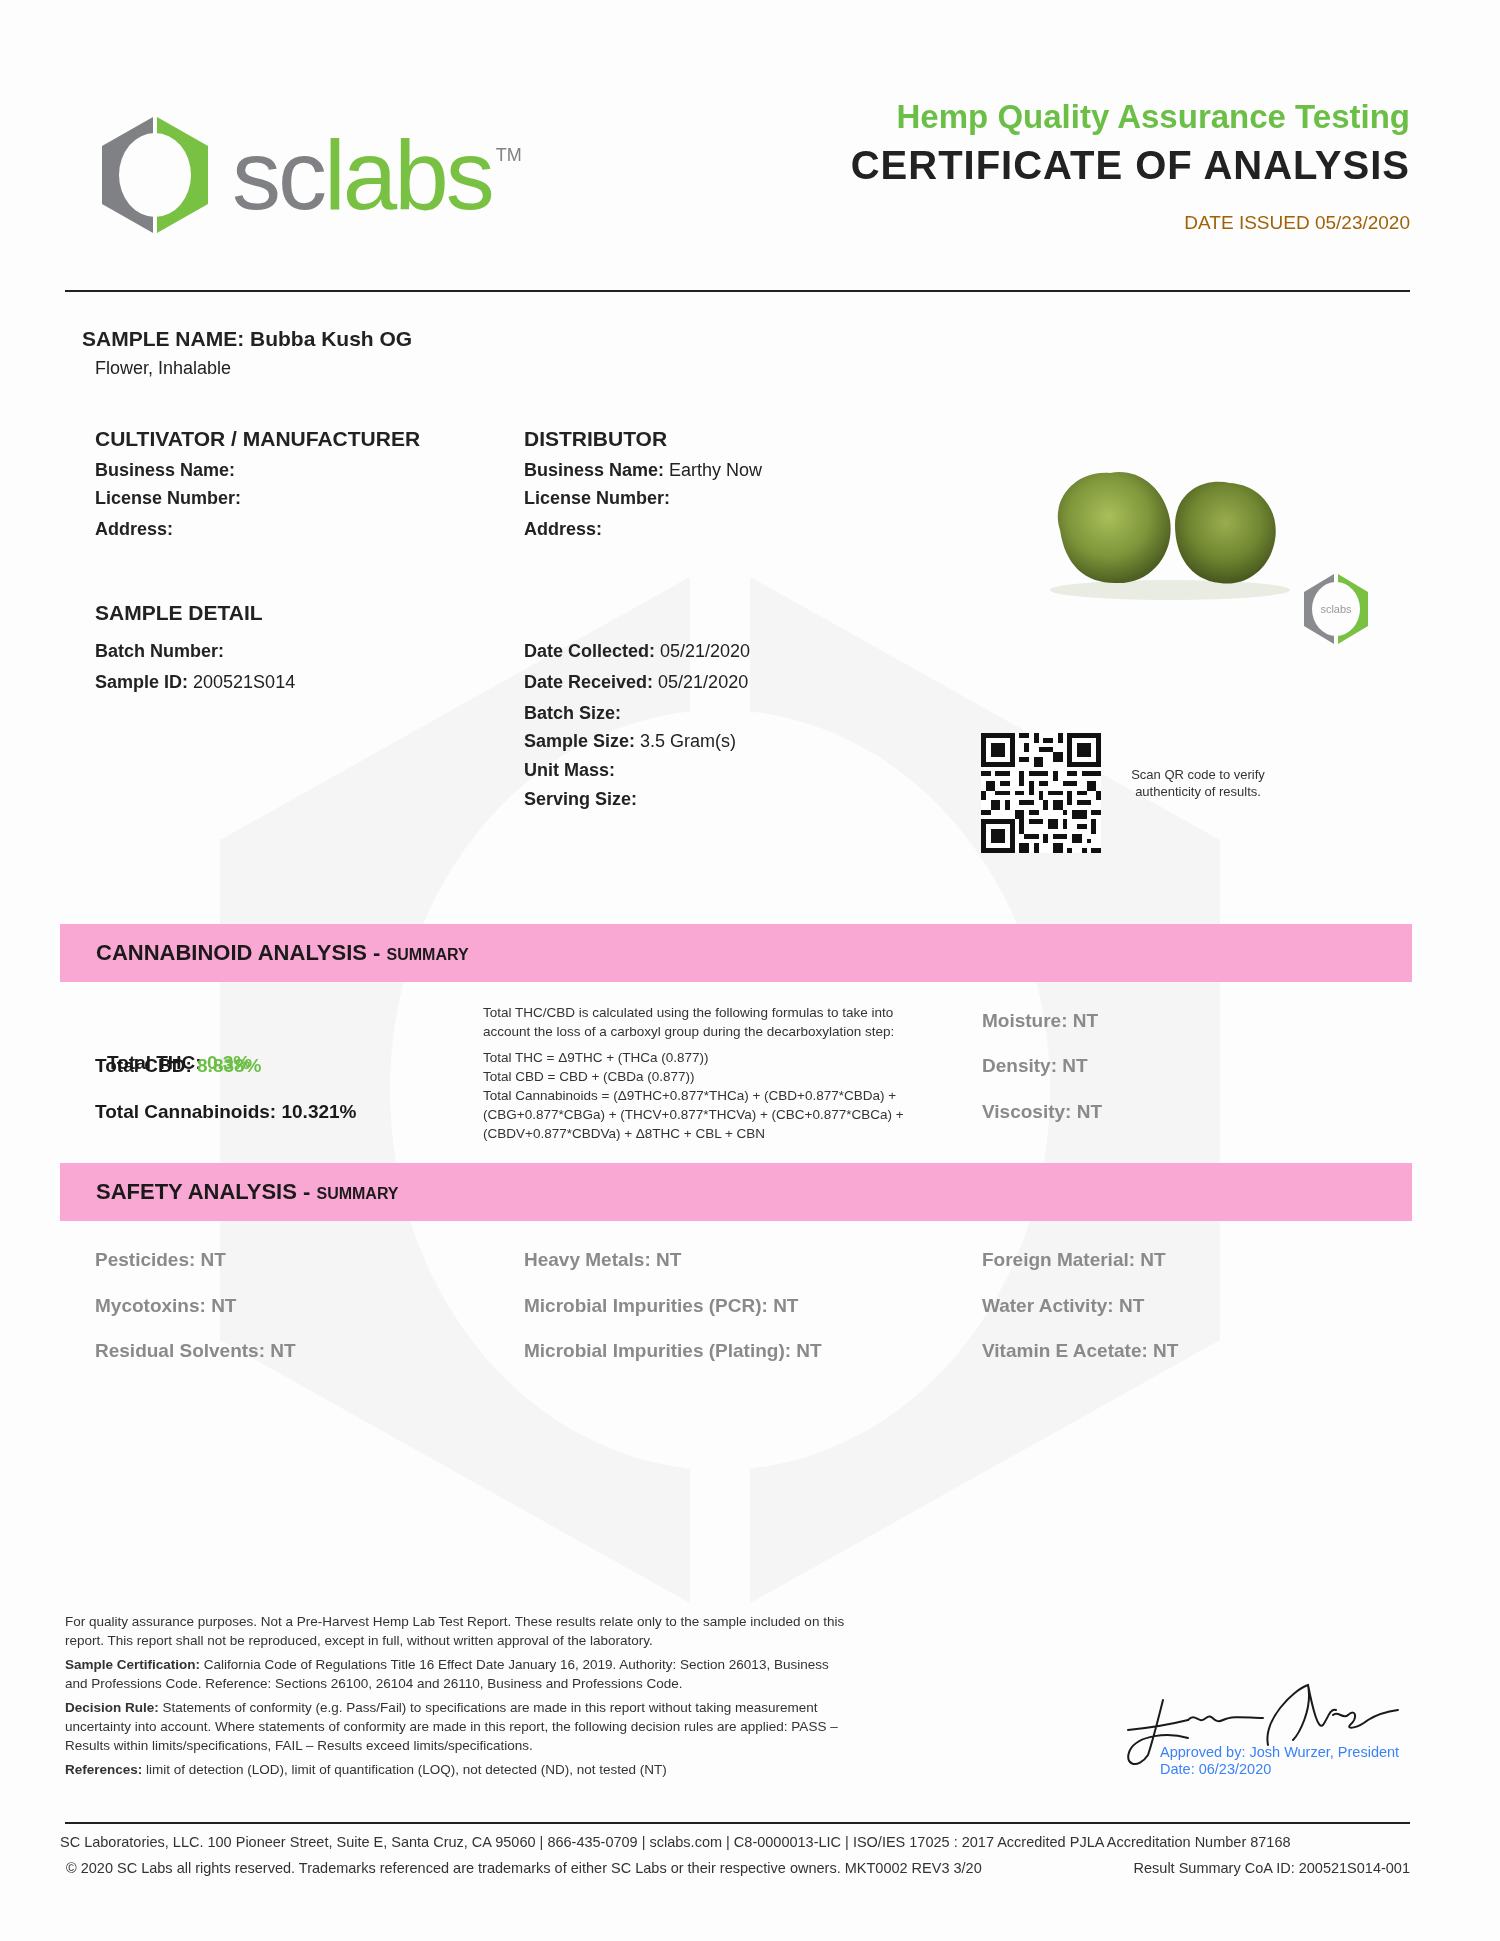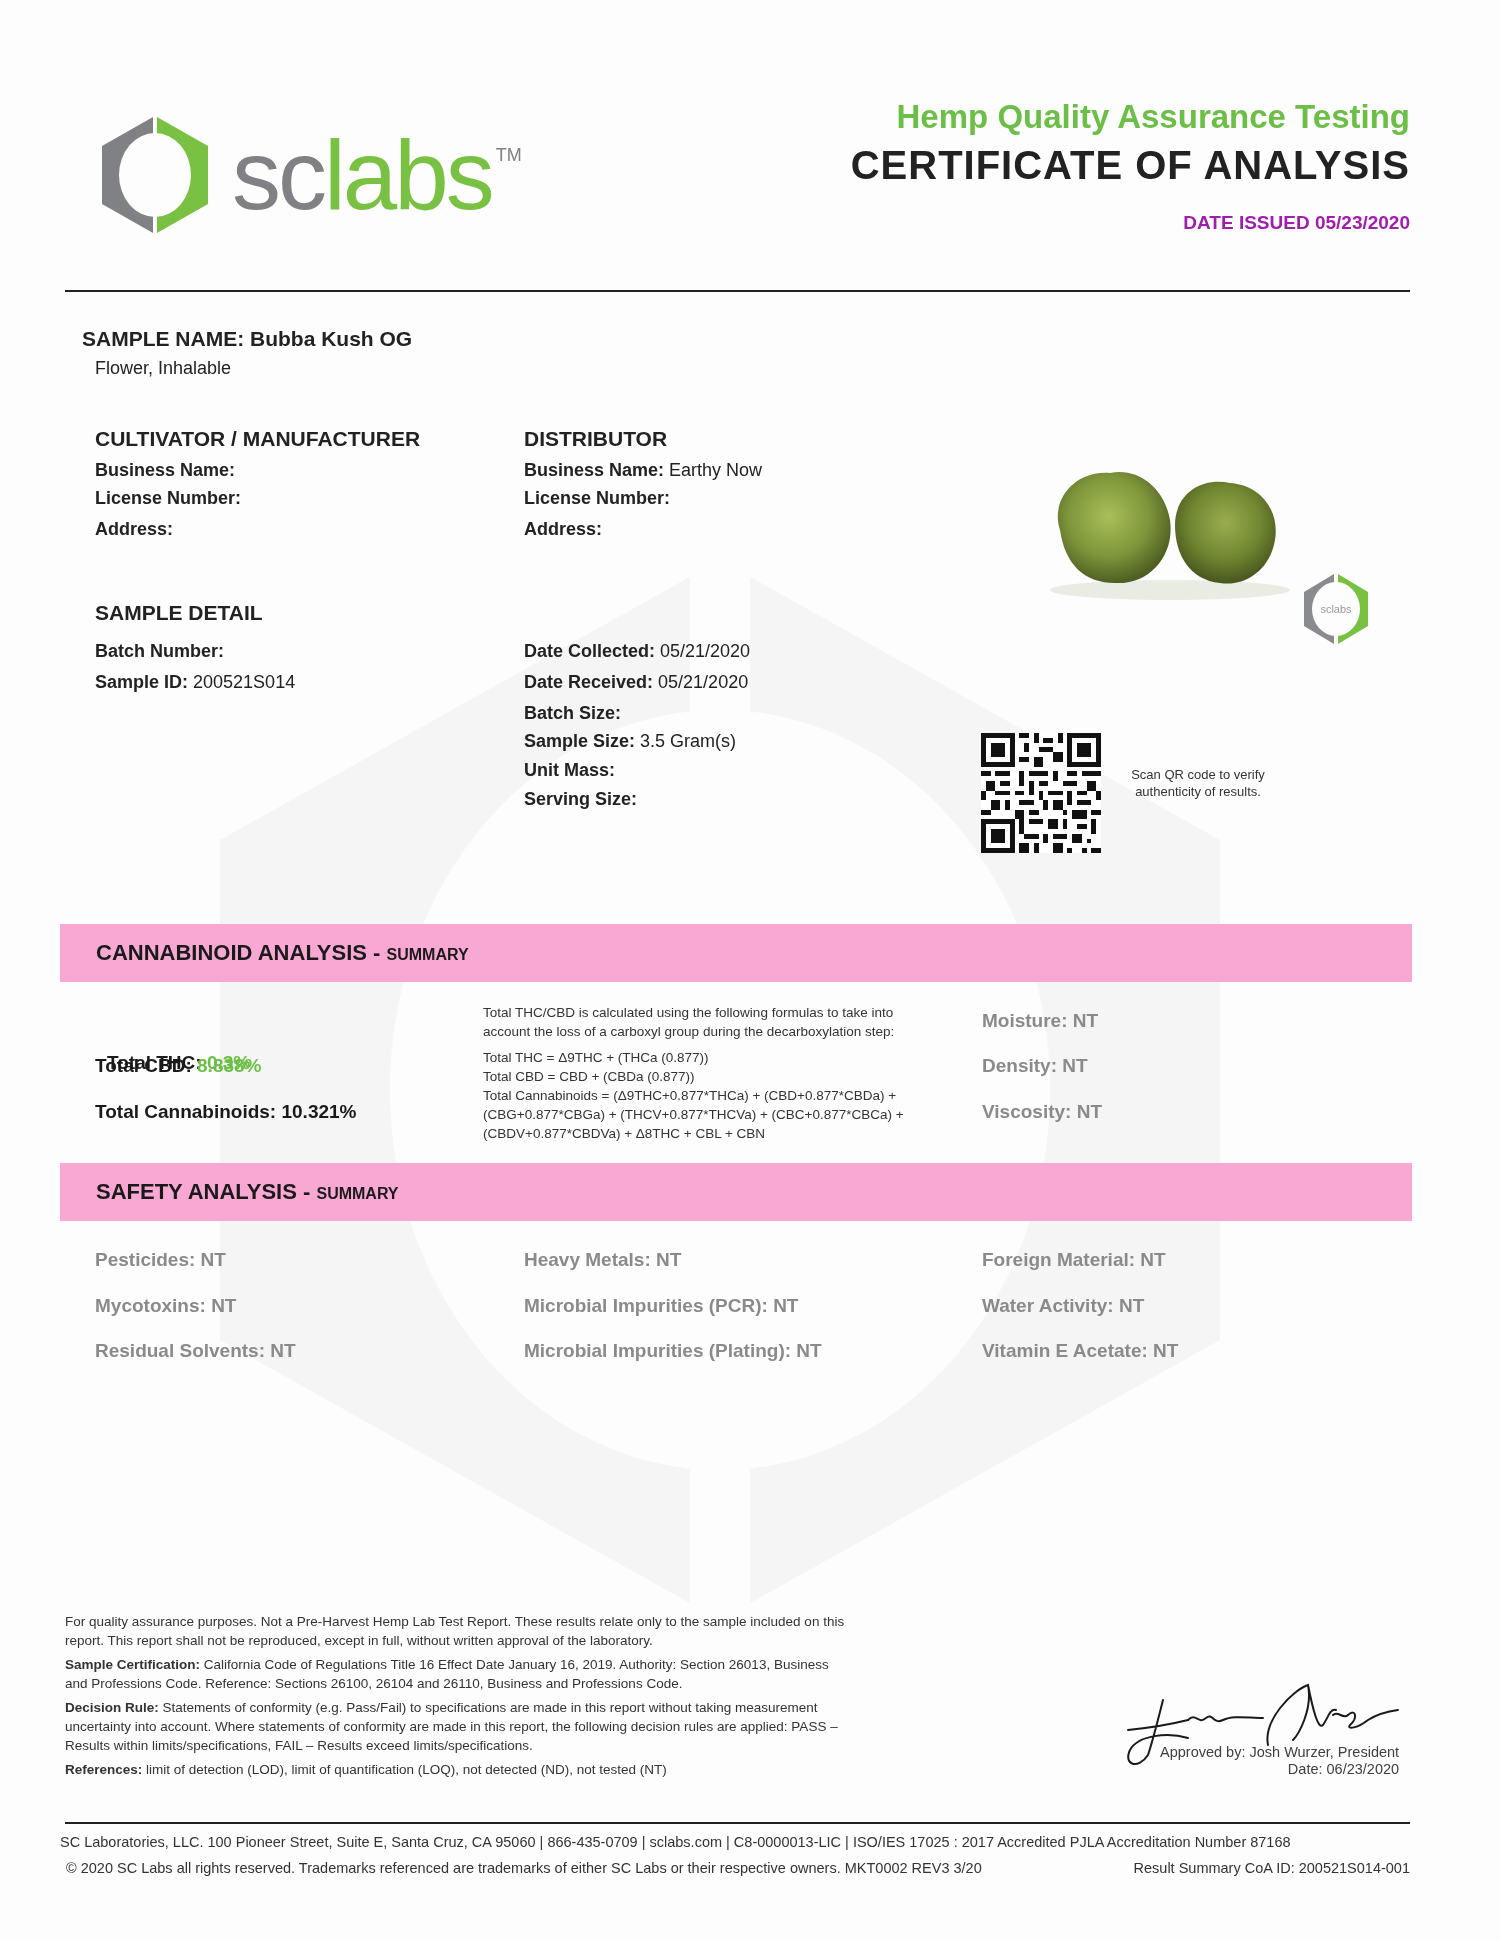--- a/index.html
+++ b/index.html
@@ -9,21 +9,21 @@
   .content { position:absolute; inset:0; z-index:1; }
 
   .logo { left:100px; top:115px; display:flex; align-items:center; }
   .logo-text { font-size:98px; letter-spacing:-3px; margin-left:22px; font-weight:400; line-height:1; }
   .logo-text .sc { color:#808184; }
   .logo-text .labs { color:#79c142; }
   .logo-text sup { font-size:18px; color:#808184; vertical-align:top; position:relative; top:20px; margin-left:4px; letter-spacing:0; }
 
   .hdr-sub { right:90px; top:98px; color:#6cbf46; font-size:33px; font-weight:700; text-align:right; }
   .hdr-title { right:90px; top:143px; color:#222; font-size:40px; font-weight:700; letter-spacing:1px; text-align:right; }
-  .hdr-date { right:90px; top:212px; font-size:19px; font-weight:700; color:#a21caf; }
+  .hdr-date { right:90px; top:212px; font-size:19px; font-weight:400; color:#a16207; }
 
   .hr { left:65px; width:1345px; height:2px; background:#222; }
 
   .sect-h { font-size:21px; font-weight:700; color:#222; }
   .bold { font-weight:700; }
   .row { font-size:18px; color:#222; }
   .row .val { font-weight:400; }
 
   .band { left:60px; width:1352px; height:58px; background:#f9a8d4; }
   .band-title { position:absolute; left:36px; top:16px; font-size:22px; font-weight:700; color:#1a1a1a; }
@@ -261,21 +261,21 @@
   </div>
 
   <svg class="abs" style="left:1118px; top:1680px;" width="290" height="100" viewBox="0 0 290 100">
     <g fill="none" stroke="#1a1a1a" stroke-width="2" stroke-linecap="round">
       <path d="M10,50 C30,48 50,45 70,40 M45,20 C40,40 35,60 30,75 C20,90 5,85 12,70 C20,55 50,52 70,58"></path>
       <path d="M70,40 C78,32 80,45 88,38 C95,32 95,45 105,40 C115,35 130,38 145,38"></path>
       <path d="M150,65 C145,40 175,10 190,5 C195,30 180,55 175,60 M190,5 C195,30 200,50 205,45 C210,38 212,28 218,30"></path>
       <path d="M215,35 C220,30 225,40 230,35 C238,28 240,38 232,45 C228,50 240,48 250,40 C258,35 265,32 280,30"></path>
     </g>
   </svg>
-  <div class="abs" style="left:1160px; top:1744px; font-size:14.5px; color:#404040; line-height:17px;text-align:right;">
+  <div class="abs" style="left:1160px; top:1744px; font-size:14.5px; color:#3b82f6; line-height:17px;">
     <div>Approved by: Josh Wurzer, President</div>
     <div>Date: 06/23/2020</div>
   </div>
 
   <div class="abs hr" style="top:1822px;"></div>
   <div class="abs foot-line1">SC Laboratories, LLC. 100 Pioneer Street, Suite E, Santa Cruz, CA 95060 | 866-435-0709 | sclabs.com | C8-0000013-LIC | ISO/IES 17025 : 2017 Accredited PJLA Accreditation Number 87168</div>
   <div class="abs foot-line2">© 2020 SC Labs all rights reserved. Trademarks referenced are trademarks of either SC Labs or their respective owners. MKT0002 REV3 3/20</div>
   <div class="abs foot-line2r">Result Summary CoA ID: 200521S014-001</div>
 
 </div>

